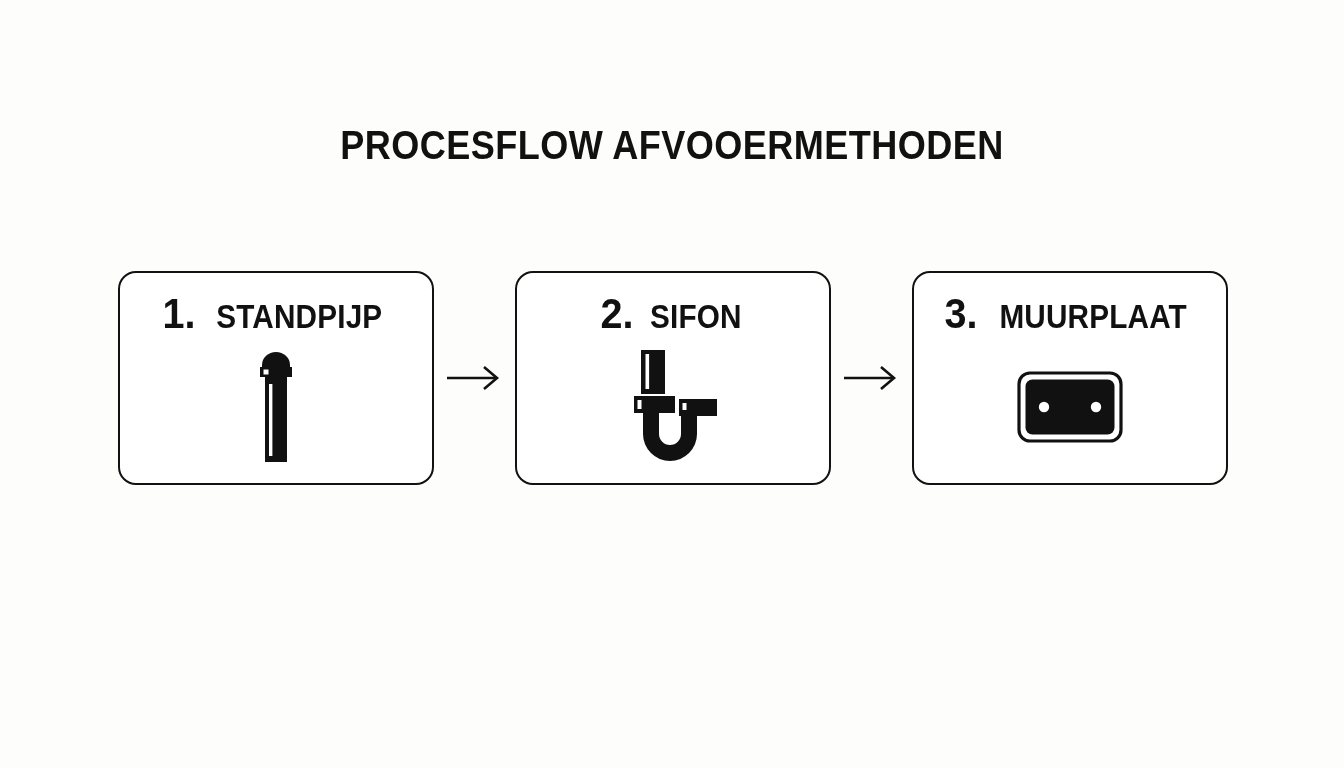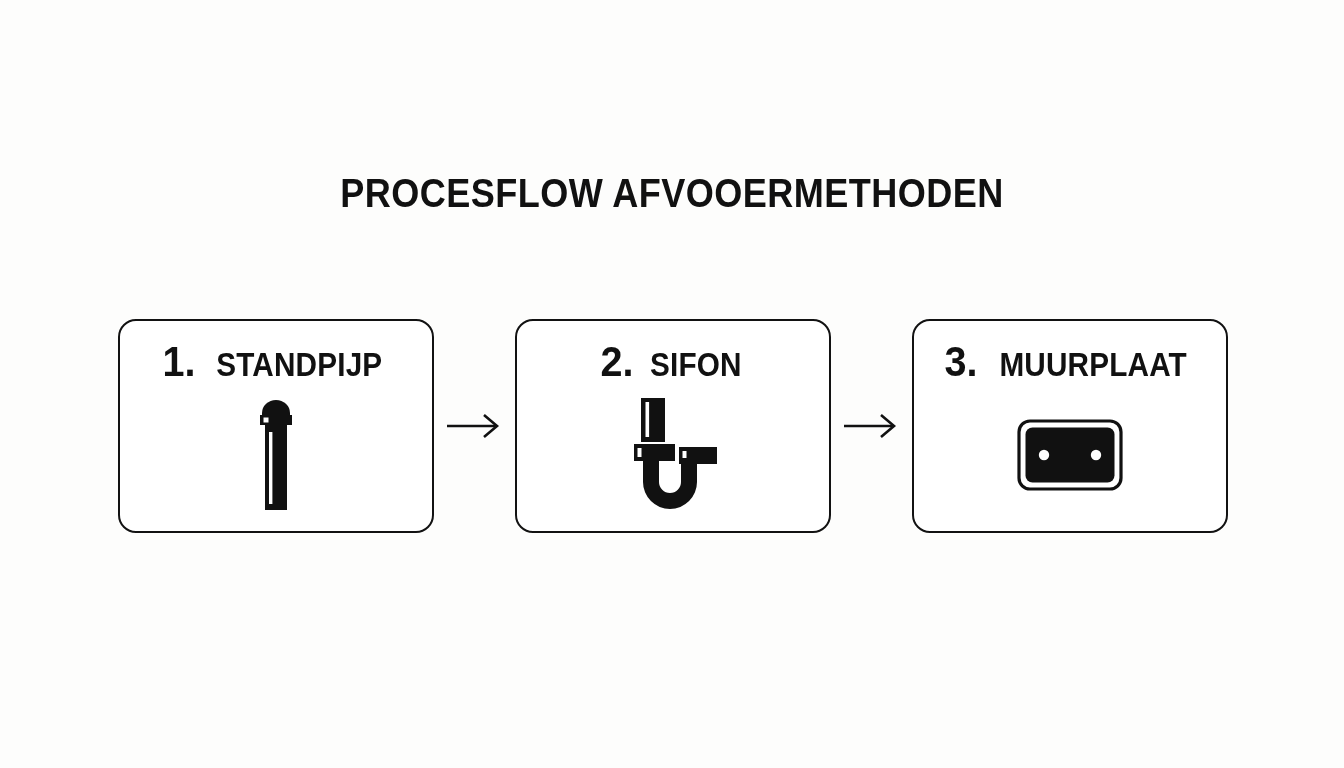--- a/index.html
+++ b/index.html
@@ -13,21 +13,20 @@
     font-family: "Liberation Sans", sans-serif;
     overflow: hidden;
     position: relative;
   }
 
   #canvas {
     position: absolute;
     inset: 0;
     width: 1344px;
     height: 704px;
-    margin-top: 48px;
   }
 
   
   .page-title {
     position: absolute;
     left: 0;
     top: 122px;
     width: 1344px;
     text-align: center;
     font-family: "Liberation Sans Narrow", "Liberation Sans", sans-serif;

